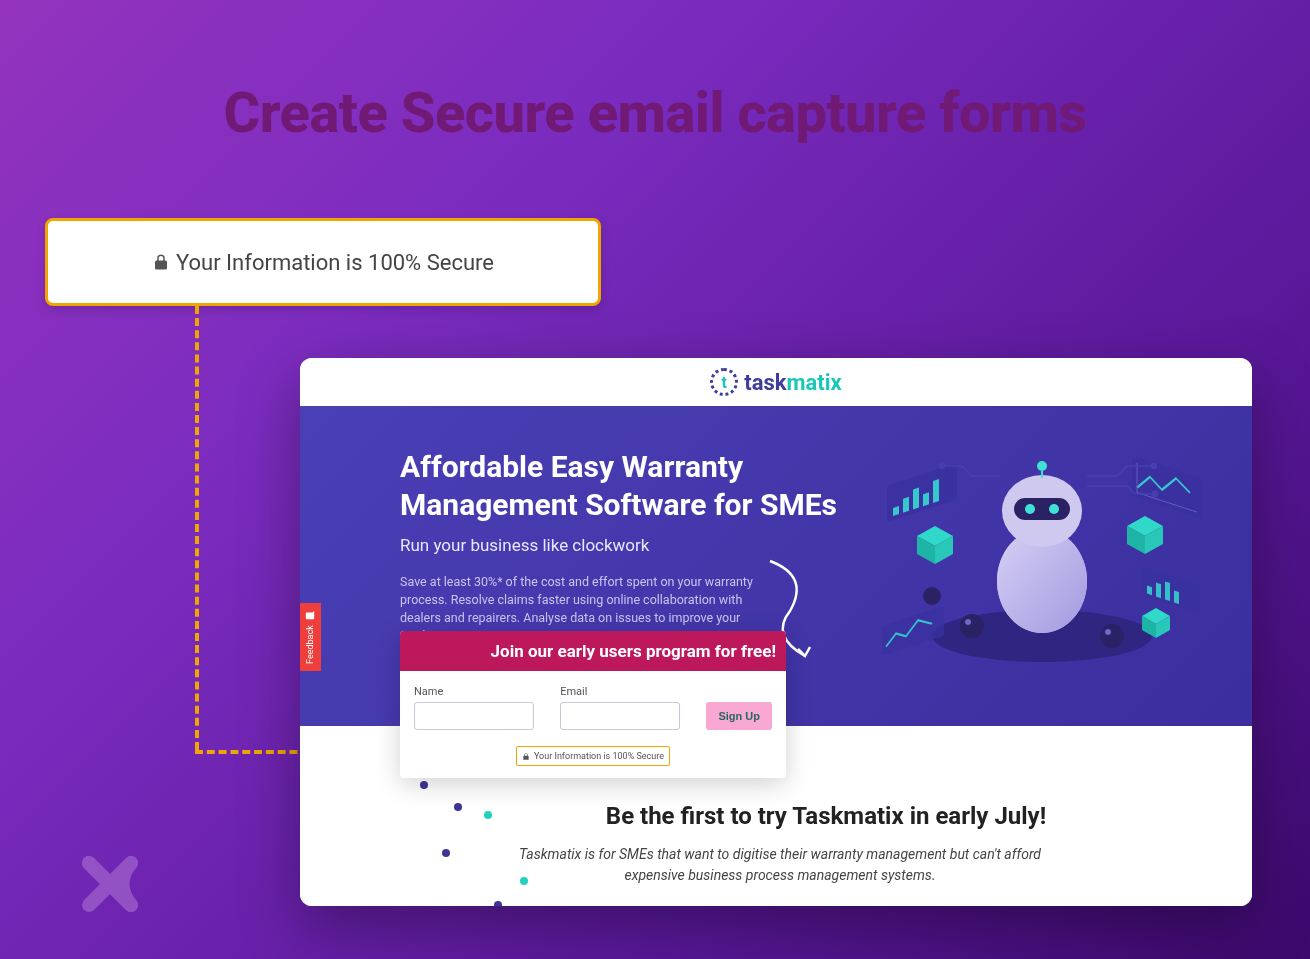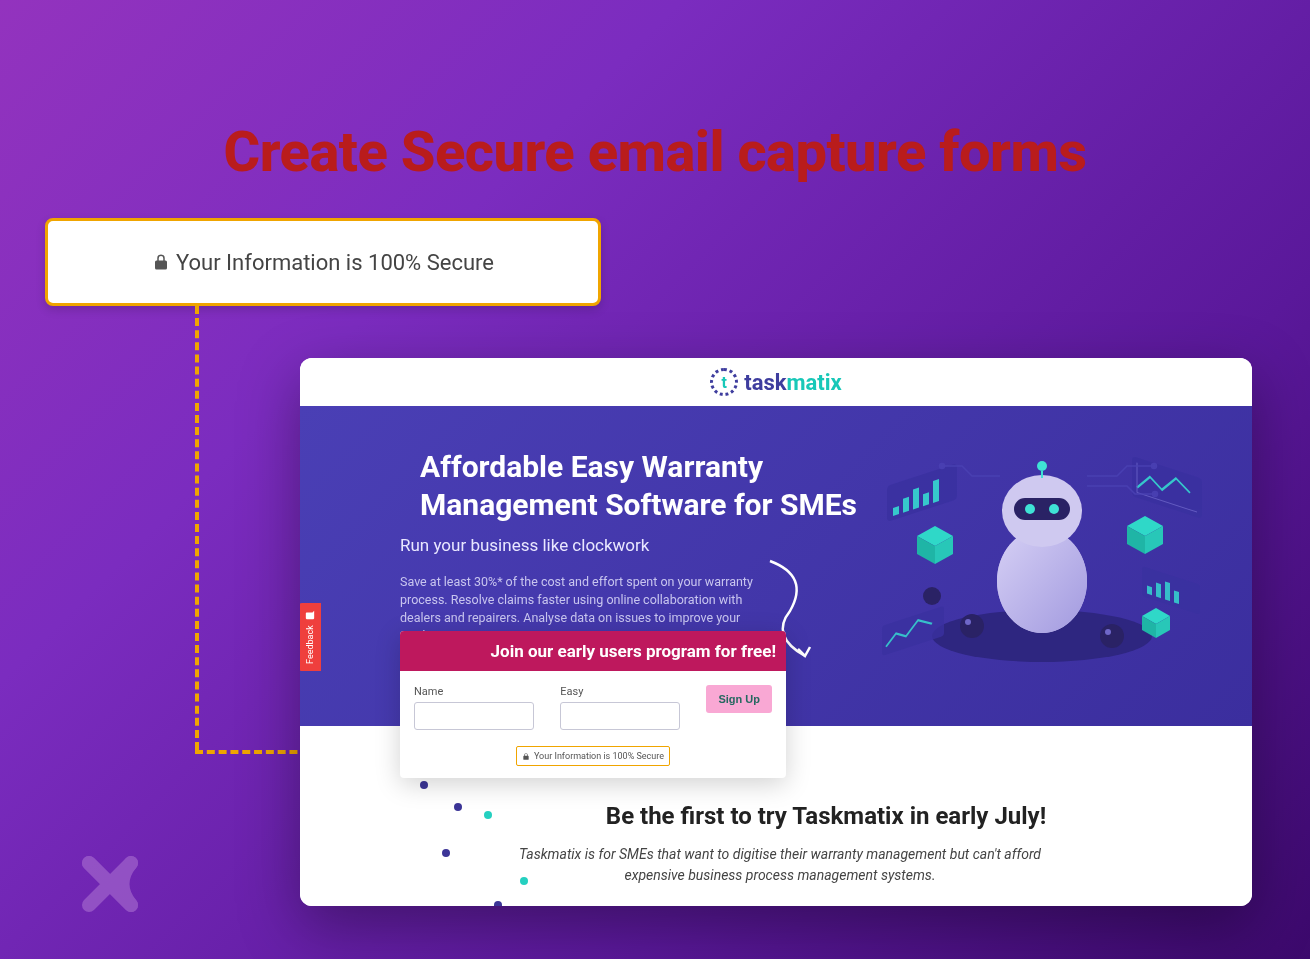--- a/index.html
+++ b/index.html
@@ -5,25 +5,25 @@
 * { margin: 0; padding: 0; box-sizing: border-box; }
 body {
   width: 1310px;
   height: 959px;
   font-family: -apple-system, BlinkMacSystemFont, "Segoe UI", Roboto, Arial, sans-serif;
   background: linear-gradient(135deg, #9333be 0%, #7b2cbf 30%, #5a189a 70%, #3c096c 100%);
   overflow: hidden;
   position: relative;
 }
 .page-title {
-  color: #b91c1c;
+  color: #701a75;
   font-size: 56px;
   font-weight: 800;
   text-align: center;
-  padding-top: 119px;
+  padding-top: 80px;
   letter-spacing: -0.5px;
 }
 .callout {
   position: absolute;
   top: 218px;
   left: 45px;
   width: 556px;
   height: 88px;
   background: #fff;
   border: 3px solid #f0a500;
@@ -107,21 +107,20 @@
   padding: 42px 100px 0px 100px;
   position: relative;
   height: 320px;
 }
 .hero-title {
   color: #fff;
   font-size: 30px;
   font-weight: 700;
   line-height: 1.25;
   max-width: 460px;
-  margin-left: 20px;
 }
 .hero-sub {
   color: #e9e7ff;
   font-size: 17px;
   margin-top: 12px;
 }
 .hero-desc {
   color: #c8c5ef;
   font-size: 12.5px;
   line-height: 1.45;
@@ -151,21 +150,21 @@
   font-size: 17px;
   font-weight: 700;
   text-align: right;
   padding: 10px;
   border-radius: 4px 4px 0 0;
 }
 .form-body {
   padding: 14px 14px 10px 14px;
   display: flex;
   gap: 26px;
-  align-items: flex-start;
+  align-items: flex-end;
 }
 .form-field { flex: 1; }
 .form-label {
   font-size: 11px;
   color: #555;
   display: block;
   margin-bottom: 4px;
 }
 .form-input {
   width: 100%;
@@ -382,21 +381,21 @@
   </div>
 
   <div class="form-card">
     <div class="form-banner">Join our early users program for free!</div>
     <div class="form-body">
       <div class="form-field">
         <label class="form-label">Name</label>
         <input class="form-input" type="text" style="">
       </div>
       <div class="form-field">
-        <label class="form-label">Easy</label>
+        <label class="form-label">Email</label>
         <input class="form-input" type="text" style="">
       </div>
       <button class="signup-btn">Sign Up</button>
     </div>
     <div class="secure-badge">
       <svg class="lock-icon-sm" viewBox="0 0 24 24">
           <path d="M18 10h-1V7a5 5 0 0 0-10 0v3H6a2 2 0 0 0-2 2v8a2 2 0 0 0 2 2h12a2 2 0 0 0 2-2v-8a2 2 0 0 0-2-2zM9 7a3 3 0 1 1 6 0v3H9z"></path>
         </svg>
       <span class="secure-badge-text">Your Information is 100% Secure</span>
     </div>

